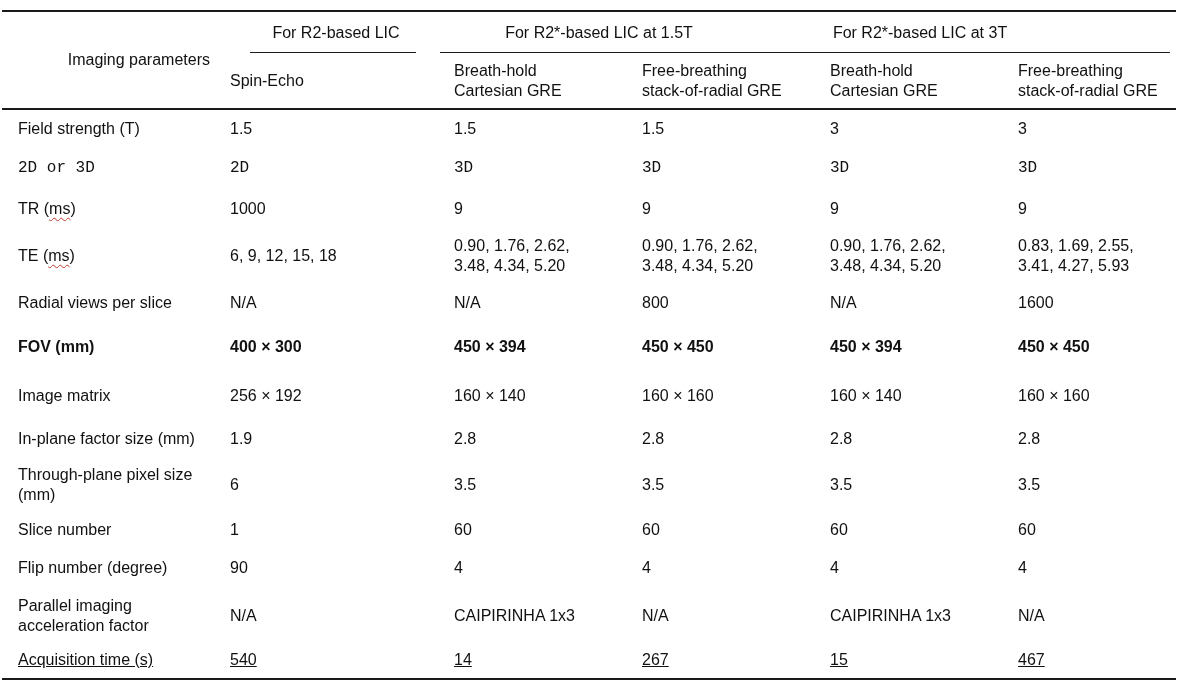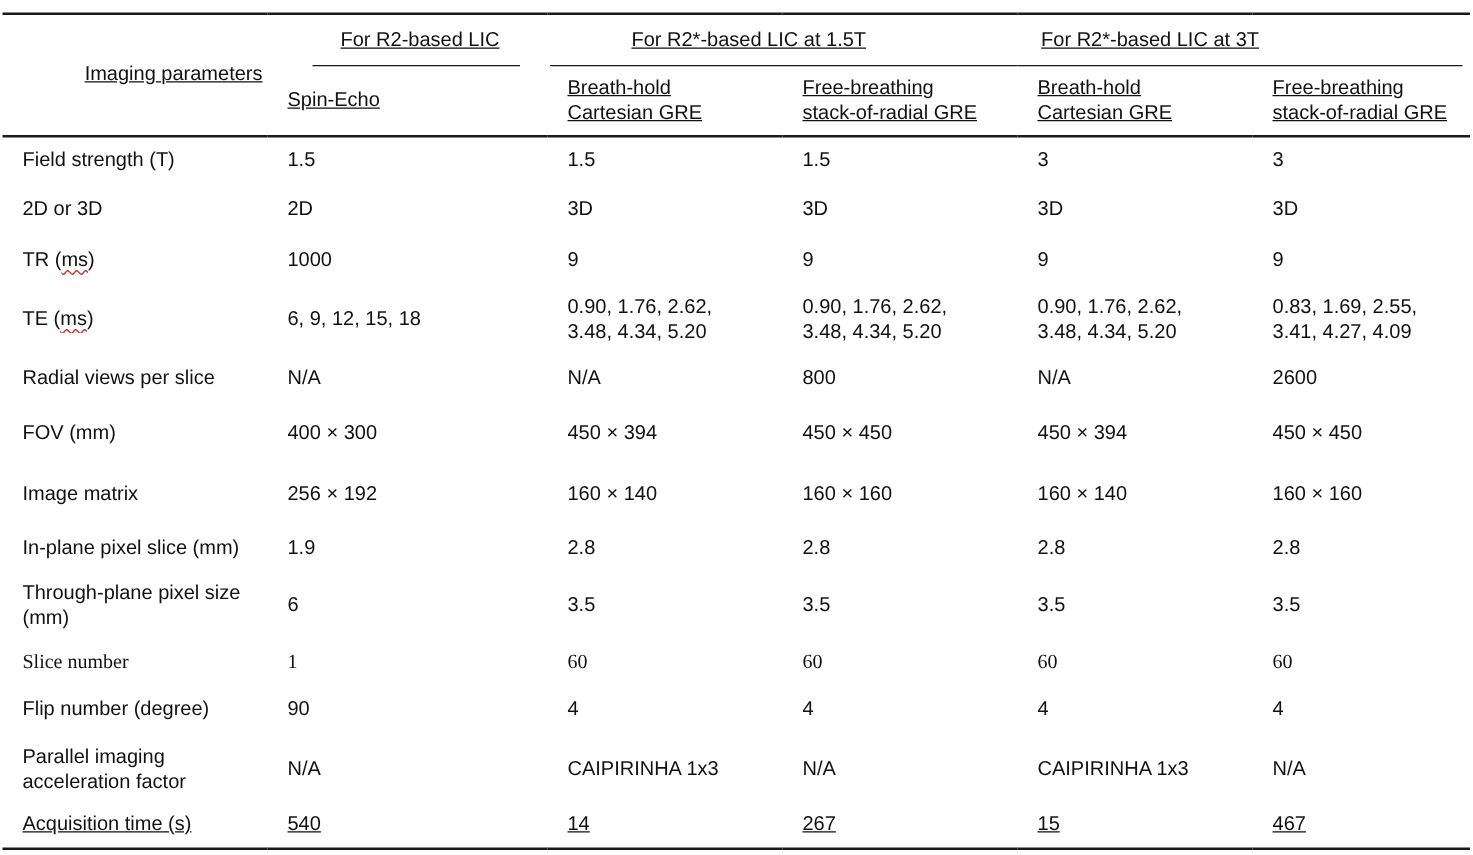--- a/index.html
+++ b/index.html
@@ -22,21 +22,21 @@
     border-top:2px solid var(--rule);
     border-bottom:2px solid var(--rule);
   }
   col.c1{width:212px}
   col.c2{width:224px}
   col.c3{width:188px}
   col.c4{width:188px}
   col.c5{width:188px}
   col.c6{width:174px}
 
-  th{font-weight:normal;text-decoration:underline;}
+  th{font-weight:normal;}
   thead tr.spanrow{height:42px;}
   thead tr.subrow{height:56px;}
   thead tr.subrow th{
     text-align:left;vertical-align:middle;
     padding:0 4px 0 16px;white-space:pre-line;
     border-bottom:2px solid var(--rule);
   }
   th.paramhead{
     text-align:right;vertical-align:middle;
     padding:0 4px 0 16px;
@@ -54,29 +54,29 @@
   }
   .sp1 .sp-rule{left:36px;right:22px;}
   .sp2 .sp-rule{left:2px;right:0;}
   .sp3 .sp-rule{left:0;right:6px;}
 
   tbody td{
     vertical-align:middle;text-align:left;
     padding:0 4px 0 16px;white-space:pre-line;
   }
   tbody tr:nth-of-type(1){height:38px;}
-  tbody tr:nth-of-type(2){height:41px;}
+  tbody tr:nth-of-type(2){height:41px;font-family:Liberation Mono, monospace;}
   tbody tr:nth-of-type(3){height:41px;}
   tbody tr:nth-of-type(4){height:53px;}
   tbody tr:nth-of-type(5){height:41px;}
-  tbody tr:nth-of-type(6){height:48px;}
+  tbody tr:nth-of-type(6){height:48px;font-weight:bold;}
   tbody tr:nth-of-type(7){height:50px;}
   tbody tr:nth-of-type(8){height:36px;}
   tbody tr:nth-of-type(9){height:55px;}
-  tbody tr:nth-of-type(10){height:35px;font-family:Liberation Serif, serif;}
+  tbody tr:nth-of-type(10){height:35px;}
   tbody tr:nth-of-type(11){height:42px;}
   tbody tr:nth-of-type(12){height:53px;}
   tbody tr:nth-of-type(13){height:37px;text-decoration:underline;}
 
   .sq{
     text-decoration:underline;
     text-decoration-style:wavy;
     text-decoration-color:var(--squiggle);
     text-decoration-thickness:1px;
     text-underline-offset:3px;
@@ -150,48 +150,48 @@
       <tr>
         <td><span>TE (</span><span class="sq">ms</span><span>)</span></td>
         <td>6, 9, 12, 15, 18</td>
         <td>0.90, 1.76, 2.62,
 3.48, 4.34, 5.20</td>
         <td>0.90, 1.76, 2.62,
 3.48, 4.34, 5.20</td>
         <td>0.90, 1.76, 2.62,
 3.48, 4.34, 5.20</td>
         <td>0.83, 1.69, 2.55,
-3.41, 4.27, 4.09</td>
+3.41, 4.27, 5.93</td>
       </tr>
       <tr>
         <td><span>Radial views per slice</span></td>
         <td>N/A</td>
         <td>N/A</td>
         <td>800</td>
         <td>N/A</td>
-        <td>2600</td>
+        <td>1600</td>
       </tr>
       <tr>
         <td><span>FOV (mm)</span></td>
         <td>400 × 300</td>
         <td>450 × 394</td>
         <td>450 × 450</td>
         <td>450 × 394</td>
         <td>450 × 450</td>
       </tr>
       <tr>
         <td><span>Image matrix</span></td>
         <td>256 × 192</td>
         <td>160 × 140</td>
         <td>160 × 160</td>
         <td>160 × 140</td>
         <td>160 × 160</td>
       </tr>
       <tr>
-        <td><span>In-plane pixel slice (mm)</span></td>
+        <td><span>In-plane factor size (mm)</span></td>
         <td>1.9</td>
         <td>2.8</td>
         <td>2.8</td>
         <td>2.8</td>
         <td>2.8</td>
       </tr>
       <tr>
         <td><span>Through-plane pixel size
 (mm)</span></td>
         <td>6</td>

